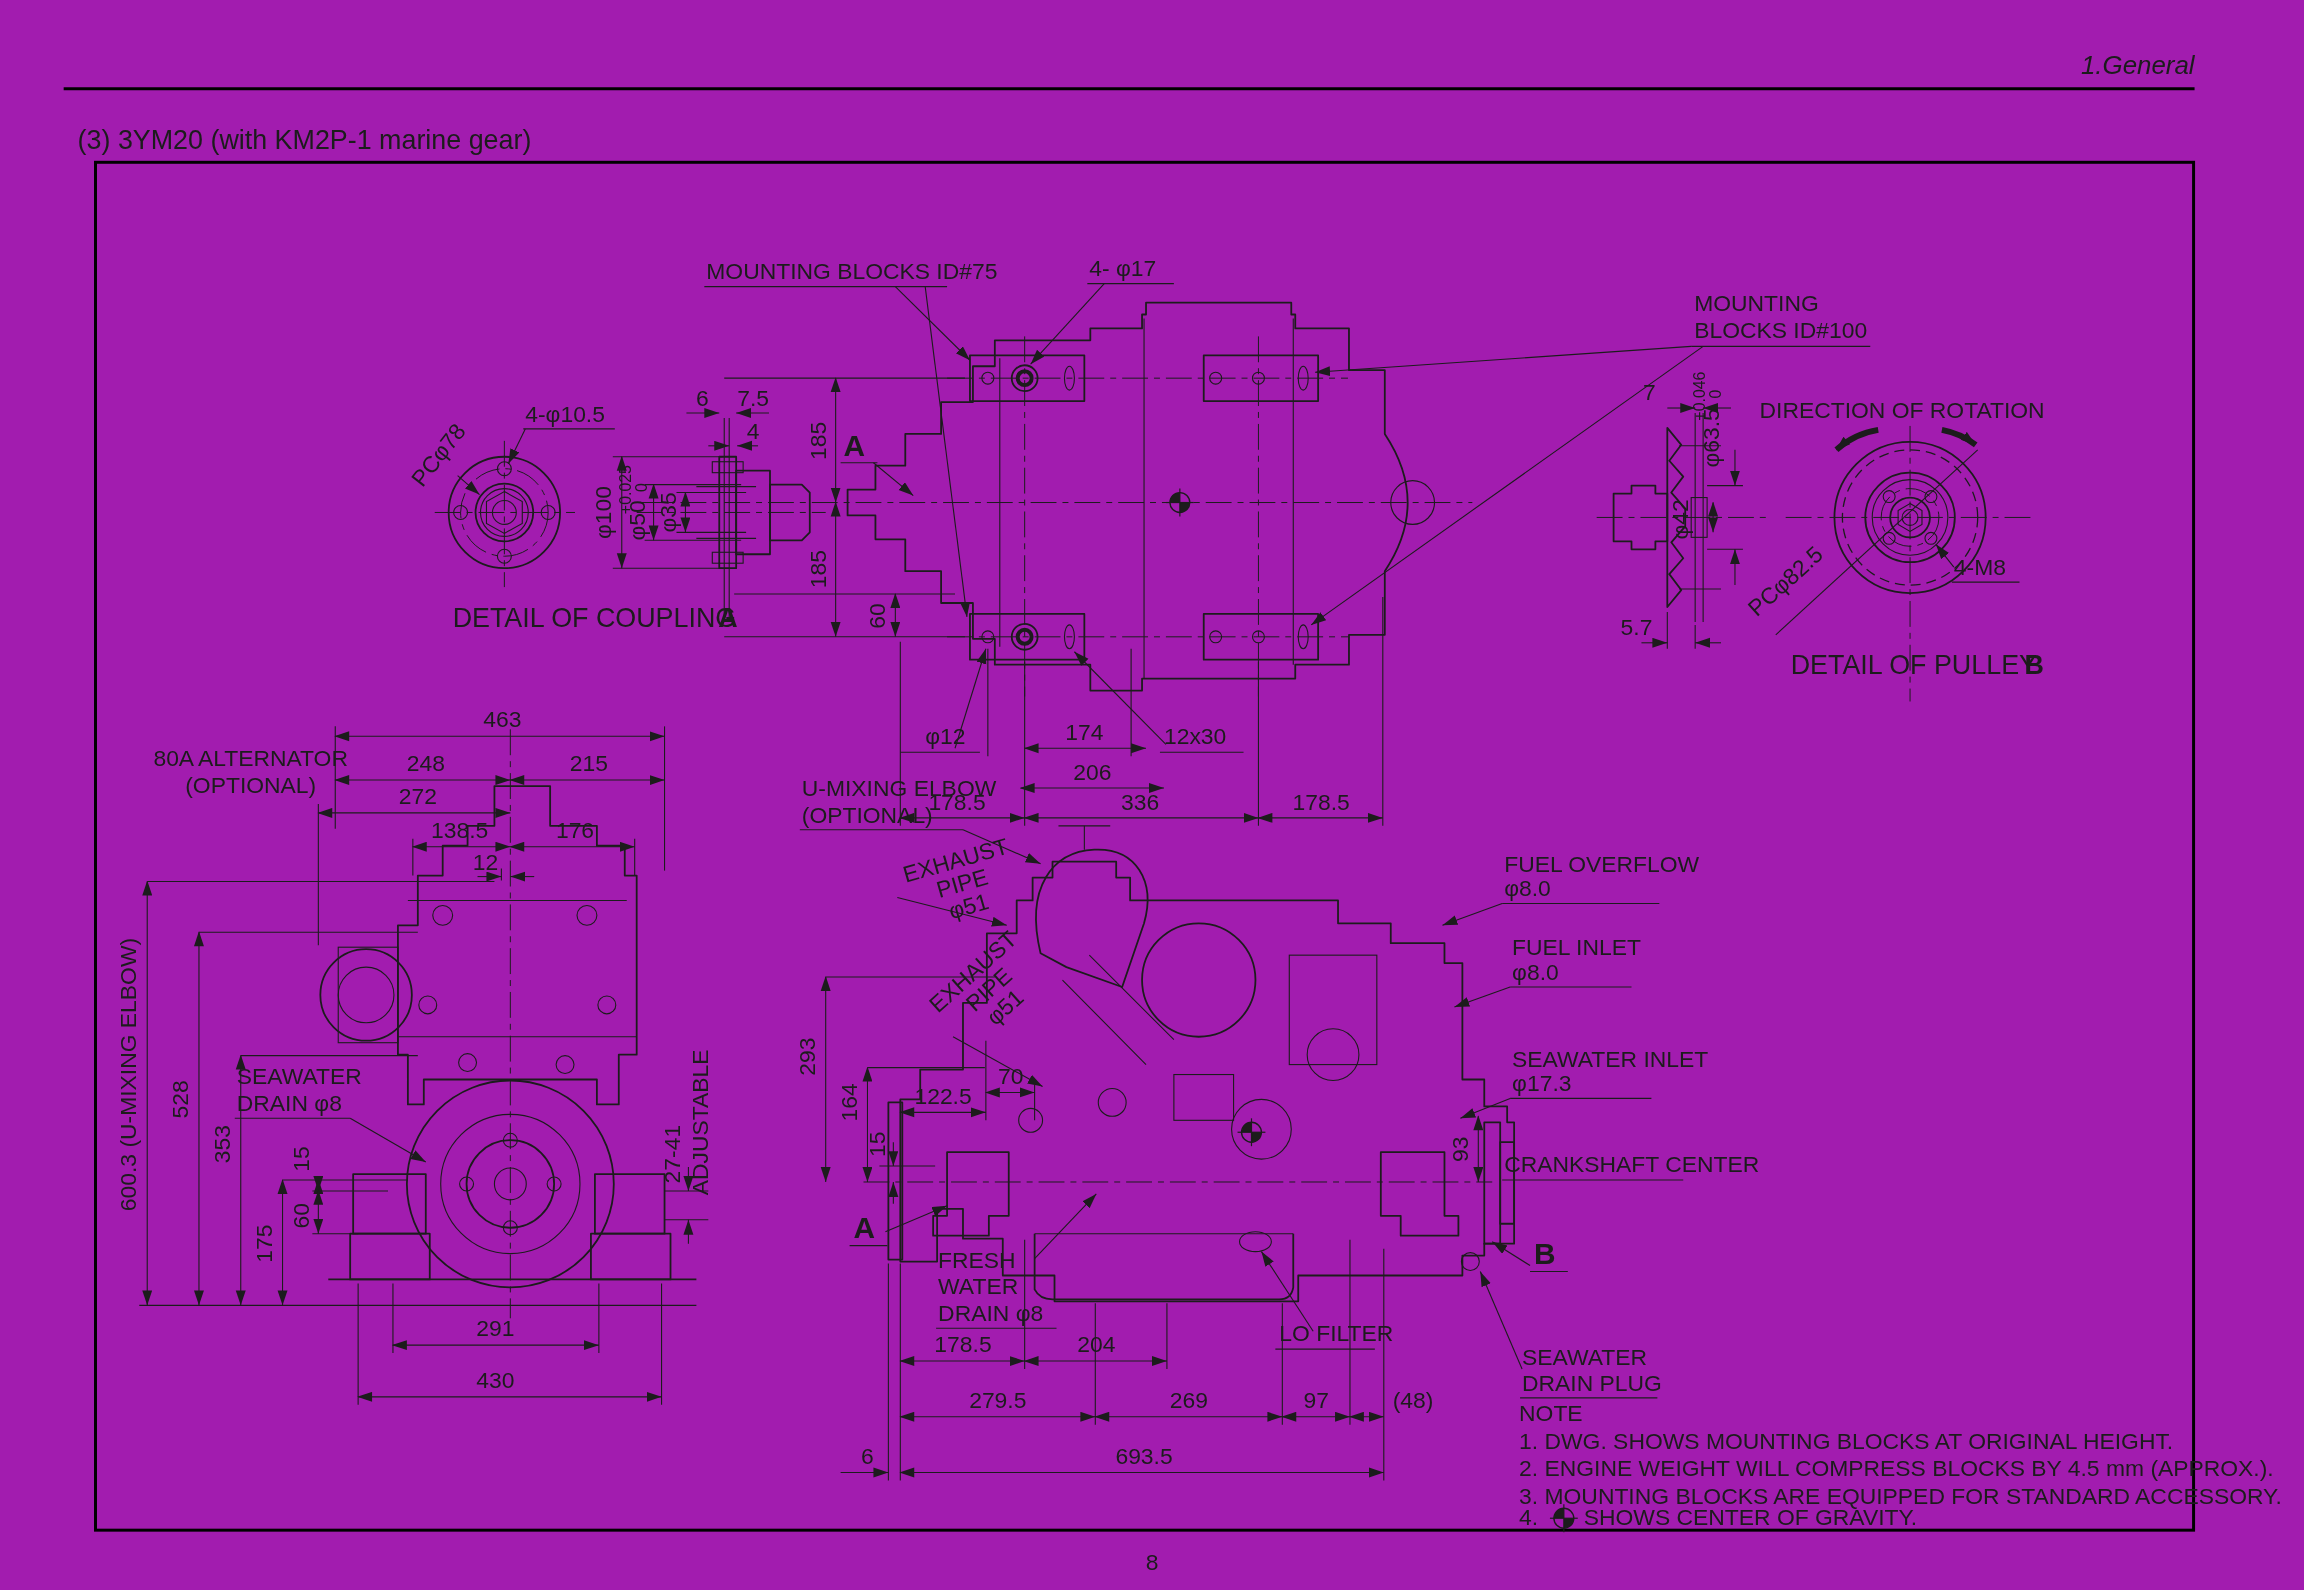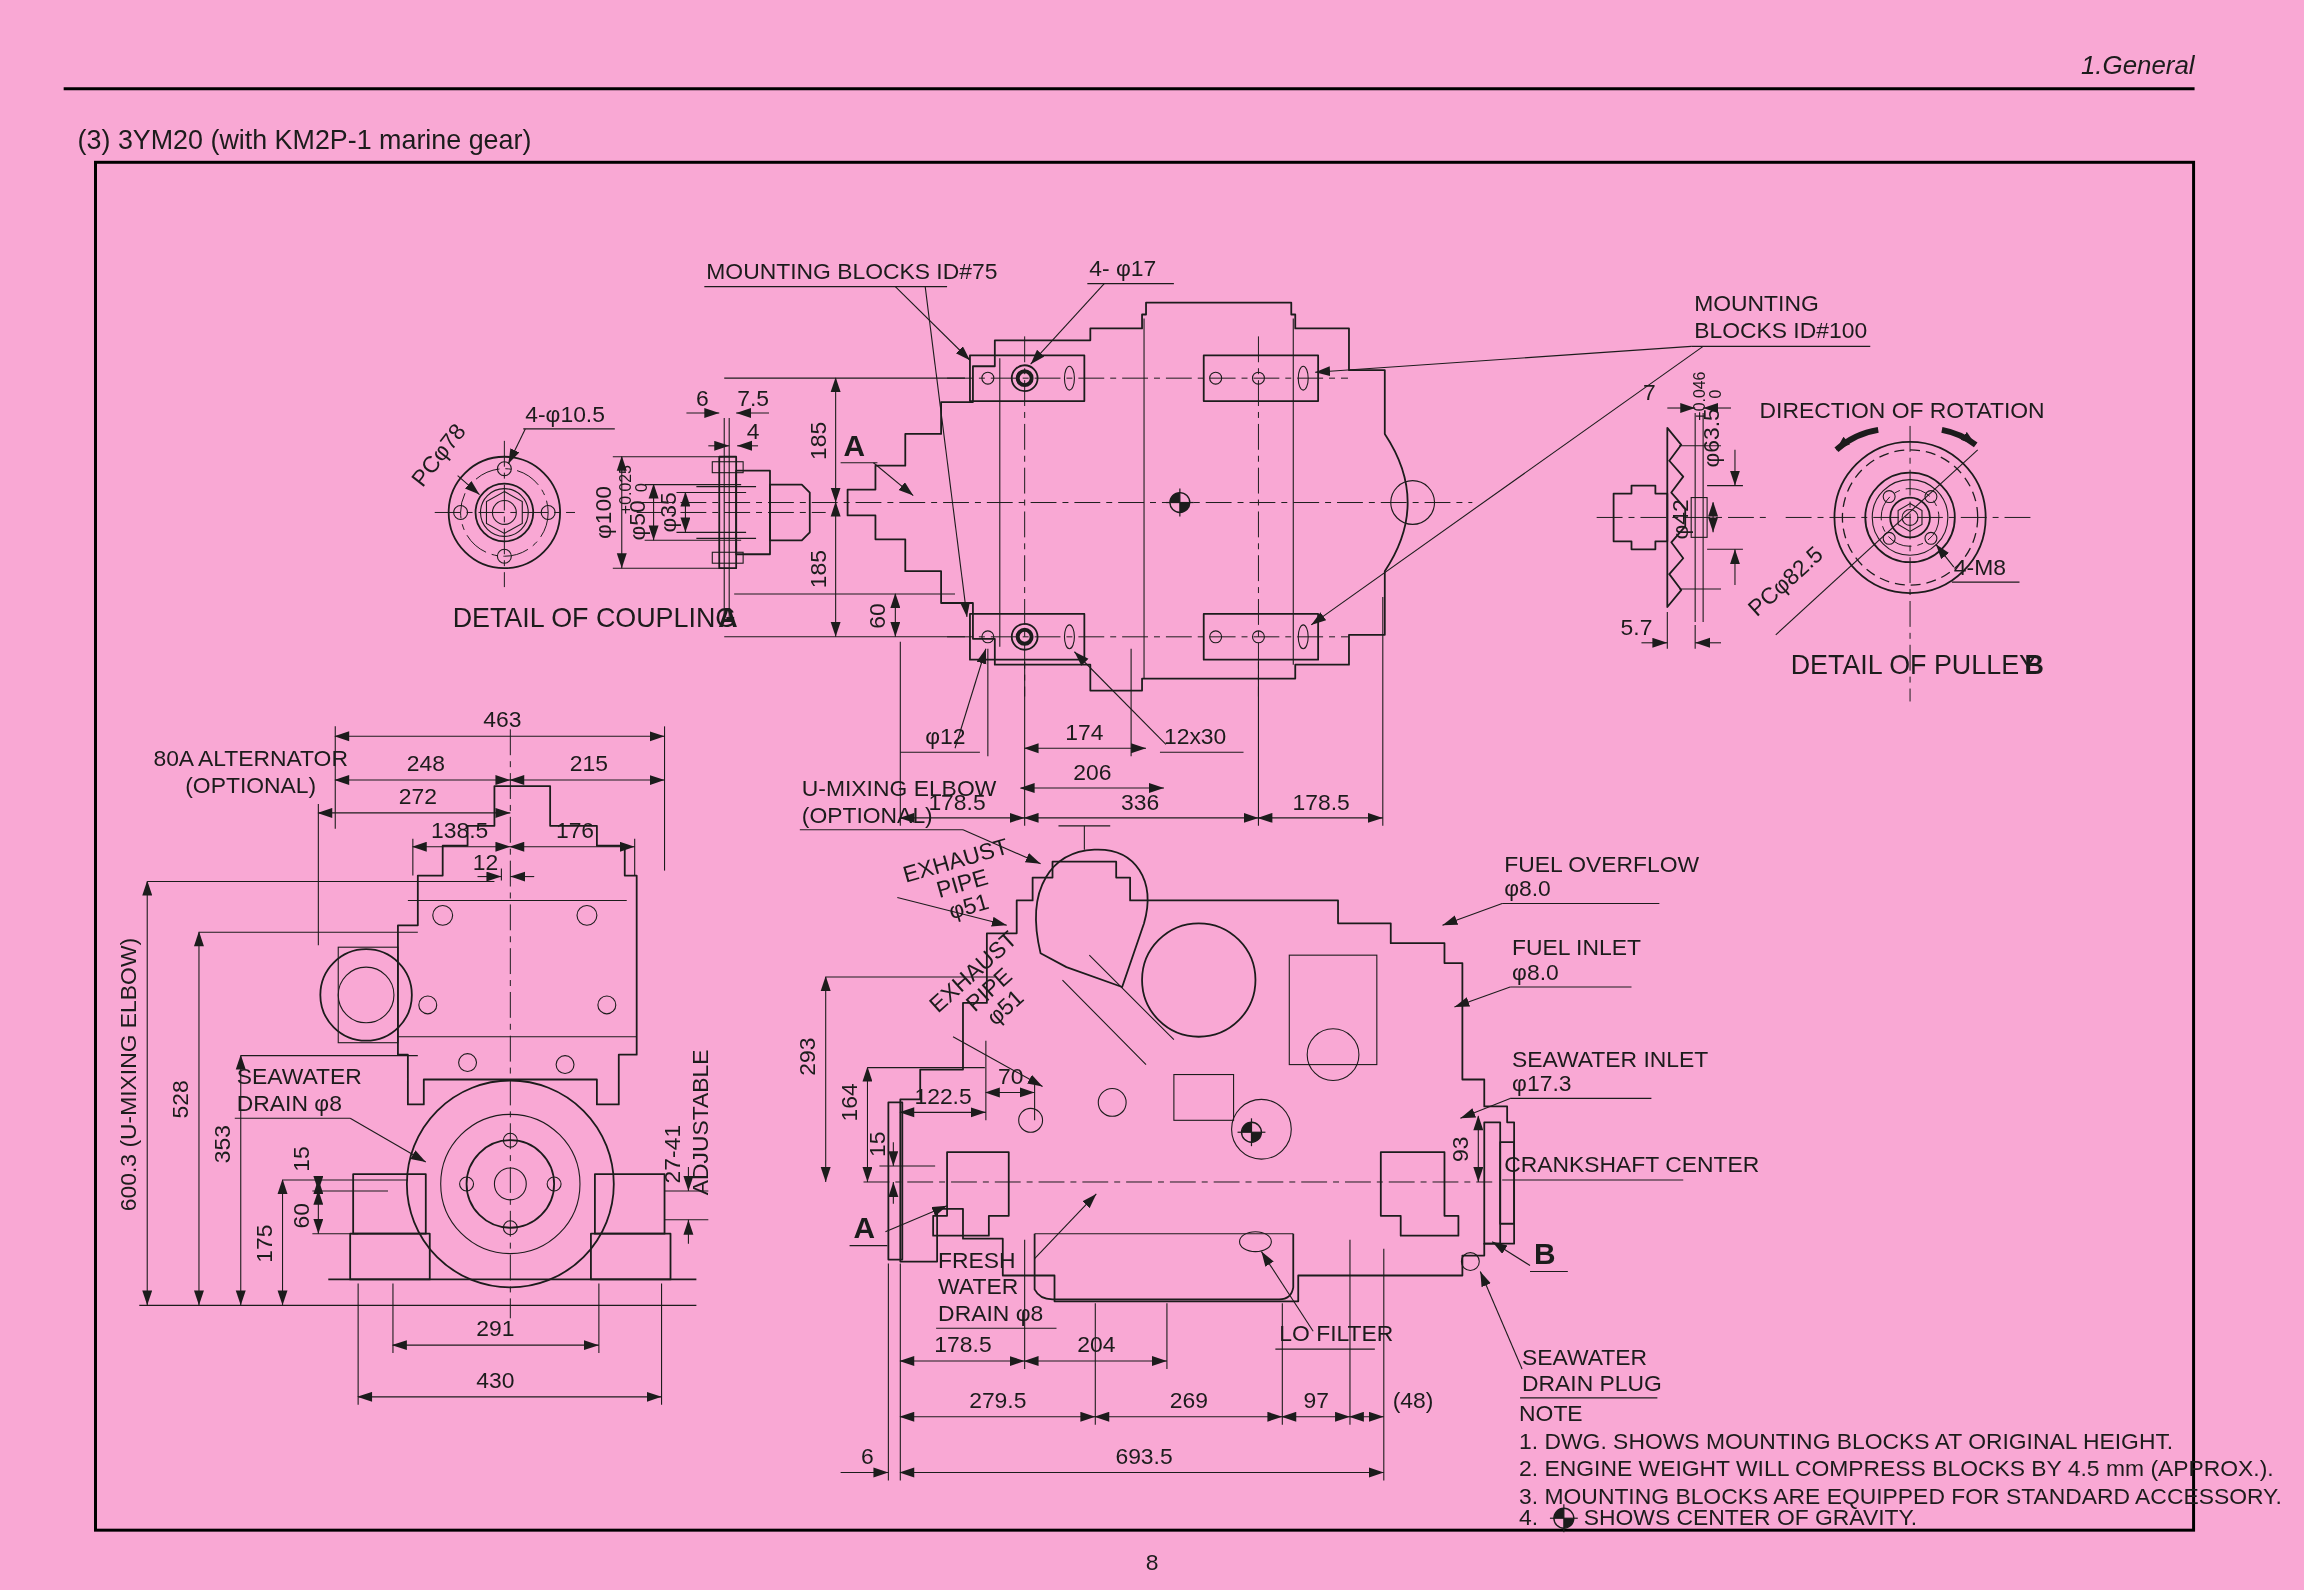--- a/index.html
+++ b/index.html
@@ -1,16 +1,16 @@
 <!DOCTYPE html>
 <html><head>
 <meta charset="utf-8">
 <style>
   html,body{margin:0;padding:0;background:#e8e8e8;}
-  #page{position:relative;width:2304px;height:1590px;background:#f9a8d4;font-family:"Liberation Sans",sans-serif;}
+  #page{position:relative;width:2304px;height:1590px;background:#a21caf;font-family:"Liberation Sans",sans-serif;}
   svg{position:absolute;left:0;top:0;}
   text{fill:#1c1c1c;font-family:"Liberation Sans",sans-serif;}
   .lbl{font-size:23px;}
   .dim{font-size:23px;}
   .cap{font-size:27px;}
   .big{font-size:30px;font-weight:bold;}
   .ttl{font-size:27px;}
   .hdr{font-size:26px;font-style:italic;}
   .note{font-size:23px;}
   .sm{font-size:16px;}

